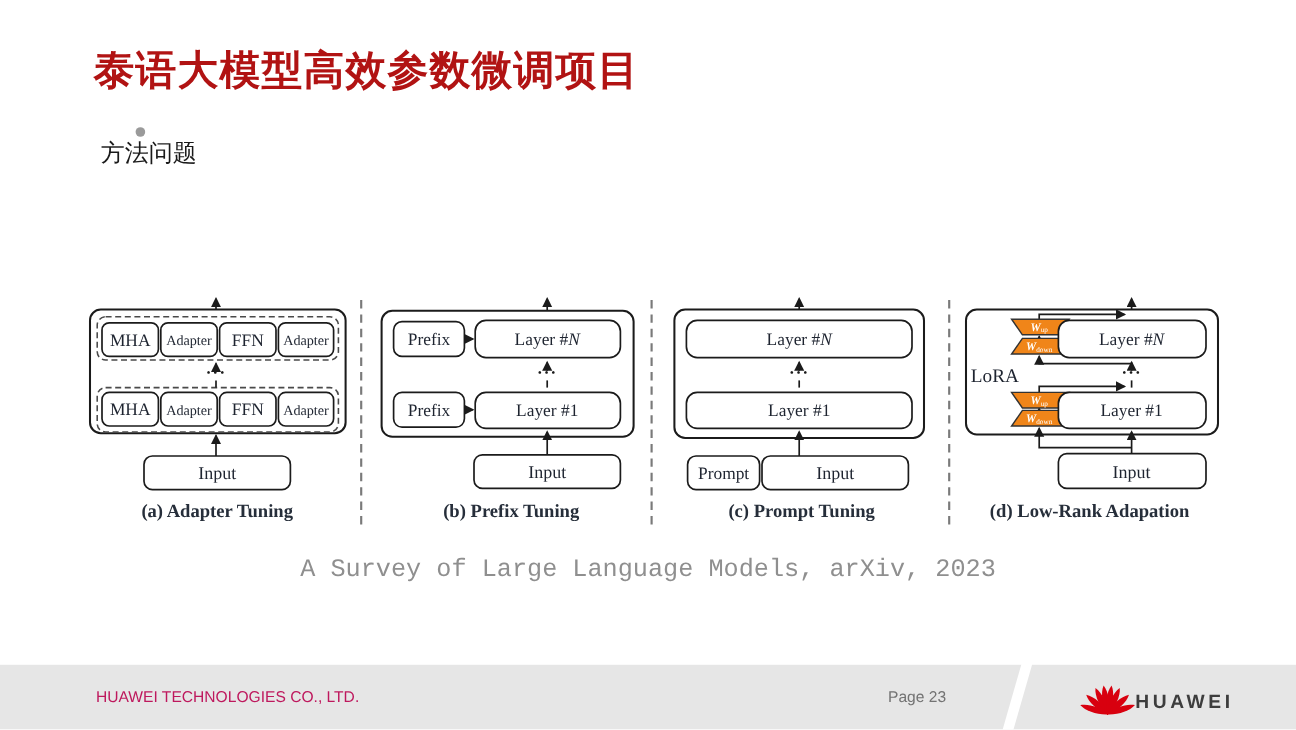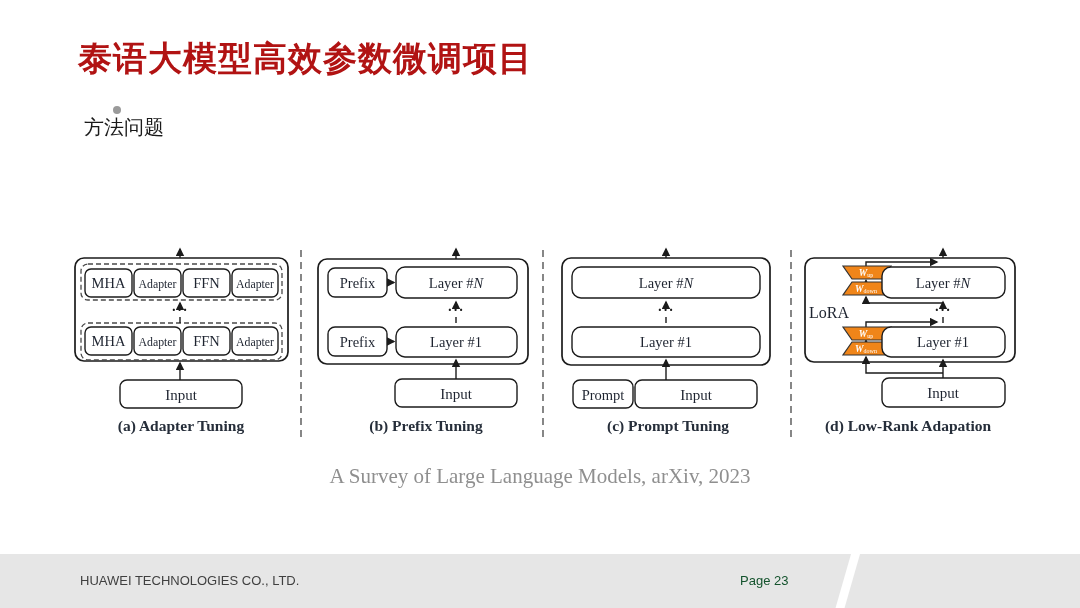--- a/index.html
+++ b/index.html
@@ -22,28 +22,28 @@
   .fig-caption { font-family:"Liberation Serif","DejaVu Serif",serif; fill:#262e3a; font-weight:600; }
   .box { fill:#ffffff; stroke:#1b1b1b; stroke-width:1.4; }
   .outer-box { fill:#ffffff; stroke:#1b1b1b; stroke-width:1.7; }
   .dash-row { fill:none; stroke:#4a4a4a; stroke-width:1.3; stroke-dasharray:5 3; }
   .wire { stroke:#1b1b1b; stroke-width:1.4; fill:none; }
   .sep { stroke:#7a7a7a; stroke-width:1.8; stroke-dasharray:7 5; }
   .dots-t { font-family:"Liberation Serif","DejaVu Serif",serif; font-weight:700; fill:#1b1b1b;
             font-size:14px; letter-spacing:1px; }
 
   .source-line { position:absolute; left:0; top:464px; width:1080px; text-align:center;
-                 font-family:Liberation Serif, serif; font-size:21px; color:#8f8f8f; }
+                 font-family:Liberation Mono, monospace; font-size:21px; color:#8f8f8f; }
 
   
   .footer { position:absolute; left:0; top:554px; width:1080px; height:54px; background:#E6E6E6; }
   .footer-stripe { position:absolute; left:843px; top:-2px; height:60px; width:9px;
                    background:#ffffff; transform:skewX(-16deg); }
-  .footer-company { position:absolute; left:80px; top:19px; font-size:13px; color:#404040; }
-  .footer-page { position:absolute; left:740px; top:19px; font-size:13px; color:#14532d; }
+  .footer-company { position:absolute; left:80px; top:19px; font-size:13px; color:#be185d; }
+  .footer-page { position:absolute; left:740px; top:19px; font-size:13px; color:#737373; }
   .huawei-logo { position:absolute; left:896px; top:9px; }
 </style>
 </head>
 <body>
 
 <div class="slide">
 
   <div class="title">泰语大模型高效参数微调项目</div>
 
 
@@ -188,15 +188,30 @@
       <text class="fig-caption" x="848" y="186" font-size="15.5" text-anchor="middle">(d) Low-Rank Adapation</text>
     </g>
   </svg>
 
   <div class="source-line">A Survey of Large Language Models, arXiv, 2023</div>
 
   <div class="footer">
     <div class="footer-stripe"></div>
     <div class="footer-company">HUAWEI TECHNOLOGIES CO., LTD.</div>
     <div class="footer-page">Page 23</div>
+    <div class="huawei-logo">
+      <svg width="130" height="38" viewBox="0 0 130 38">
+        <g transform="translate(27,32)" fill="#D8000F">
+          <path d="M0,1 C-3.5,-8 -3.5,-18 0,-24 C3.5,-18 3.5,-8 0,1 Z" transform="rotate(-72)"></path>
+          <path d="M0,1 C-3.5,-8 -3.5,-18 0,-24 C3.5,-18 3.5,-8 0,1 Z" transform="rotate(-48)"></path>
+          <path d="M0,1 C-3.5,-8 -3.5,-18 0,-24 C3.5,-18 3.5,-8 0,1 Z" transform="rotate(-25)"></path>
+          <path d="M0,1 C-3.5,-8 -3.5,-18 0,-24 C3.5,-18 3.5,-8 0,1 Z" transform="rotate(-8)"></path>
+          <path d="M0,1 C-3.5,-8 -3.5,-18 0,-24 C3.5,-18 3.5,-8 0,1 Z" transform="rotate(8)"></path>
+          <path d="M0,1 C-3.5,-8 -3.5,-18 0,-24 C3.5,-18 3.5,-8 0,1 Z" transform="rotate(25)"></path>
+          <path d="M0,1 C-3.5,-8 -3.5,-18 0,-24 C3.5,-18 3.5,-8 0,1 Z" transform="rotate(48)"></path>
+          <path d="M0,1 C-3.5,-8 -3.5,-18 0,-24 C3.5,-18 3.5,-8 0,1 Z" transform="rotate(72)"></path>
+        </g>
+        <text x="50" y="27" font-family="Liberation Sans, sans-serif" font-size="16" font-weight="700" letter-spacing="3" fill="#3d3d3d">HUAWEI</text>
+      </svg>
+    </div>
   </div>
 
 </div>
 
 </body></html>

